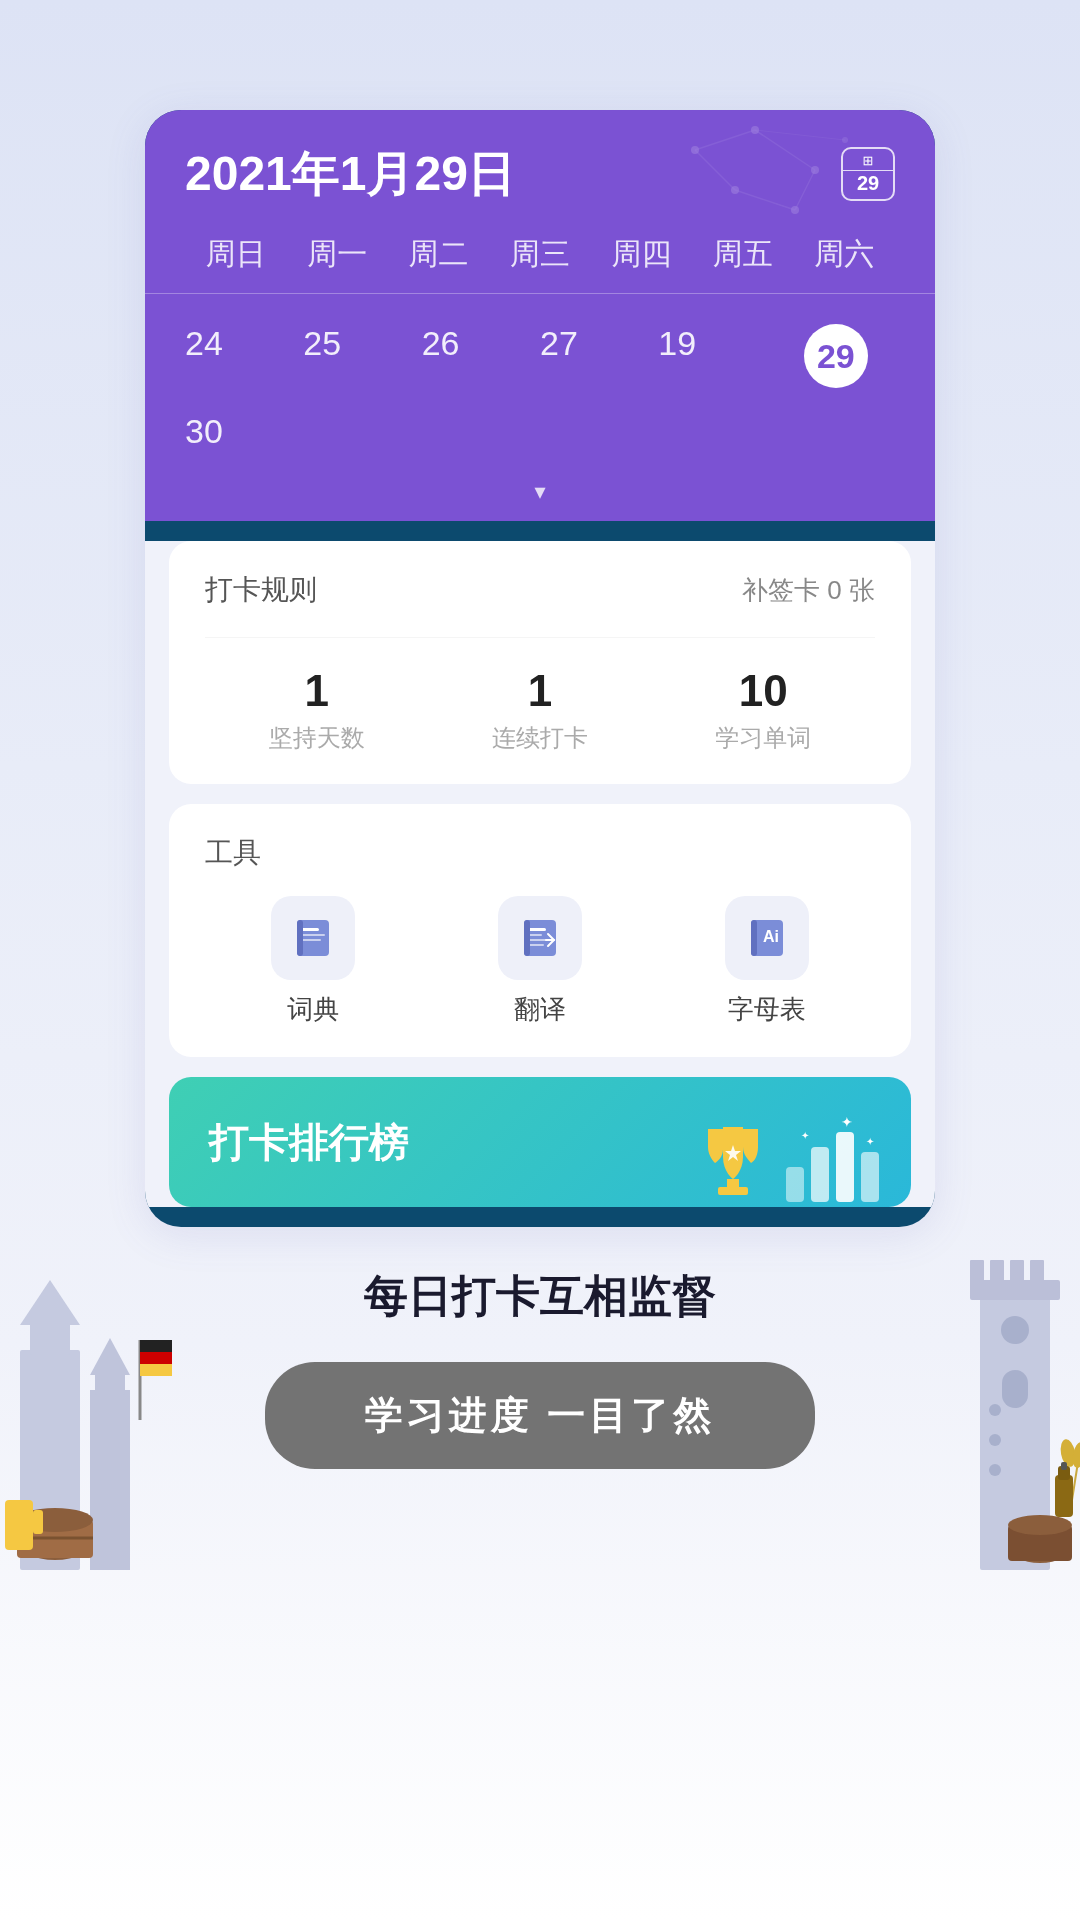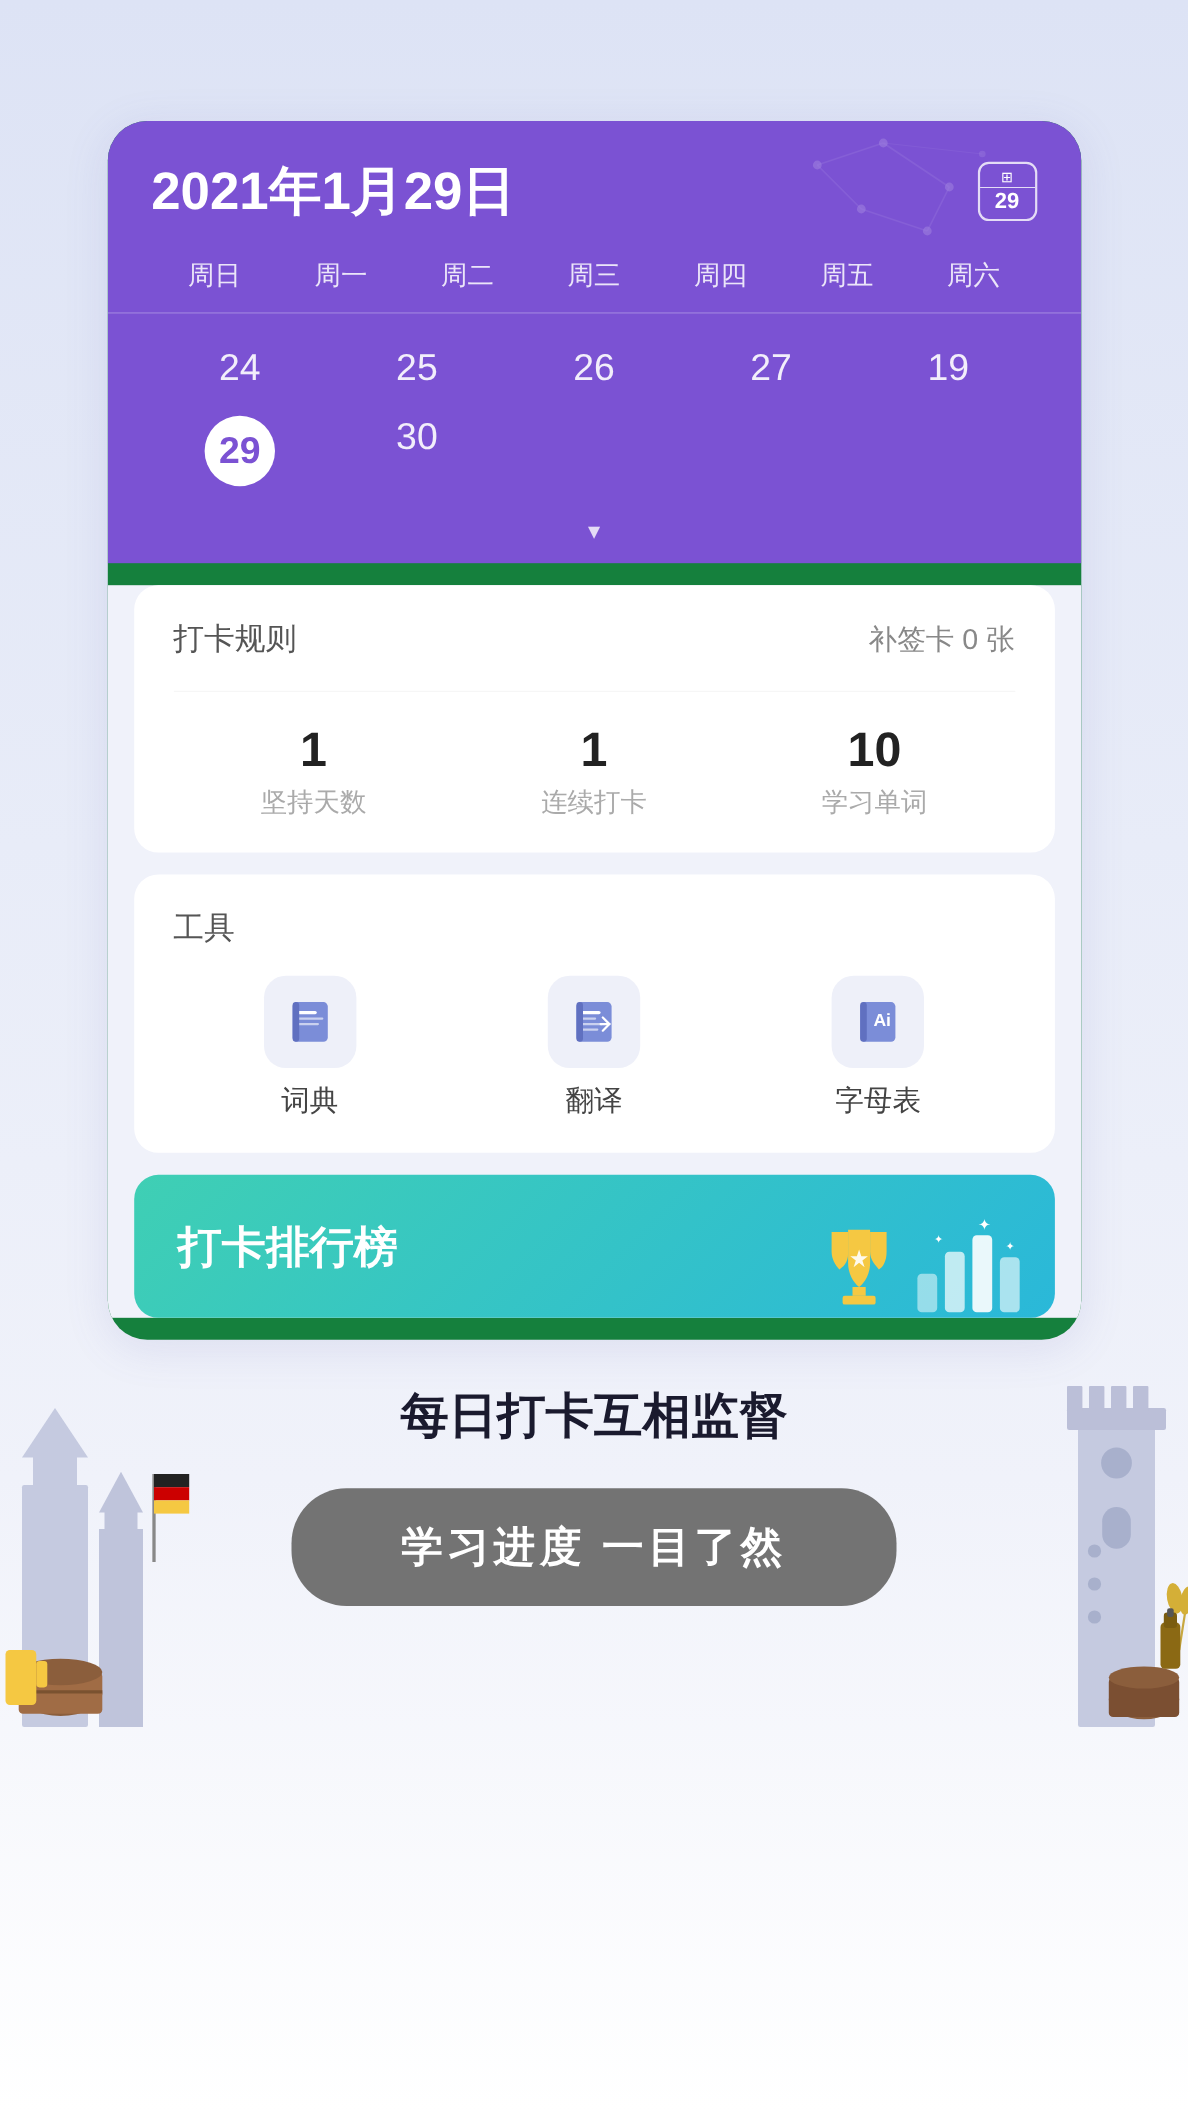--- a/index.html
+++ b/index.html
@@ -12,23 +12,23 @@
       font-family: 'PingFang SC', 'Microsoft YaHei', sans-serif;
       display: flex;
       flex-direction: column;
       align-items: center;
       position: relative;
       overflow: hidden;
     }
 
     
     .phone-card {
-      width: 885px;
+      width: 790px;
       margin-top: 110px;
-      background: #15803d;
+      background: #0c4a6e;
       border-radius: 36px;
       overflow: hidden;
       box-shadow: 0 8px 40px rgba(100,100,180,0.13);
       position: relative;
       z-index: 2;
     }
 
     
     .calendar-header {
       background: #7B52D3;
@@ -74,35 +74,35 @@
       line-height: 1.2;
     }
 
     .calendar-weekdays {
       display: grid;
       grid-template-columns: repeat(7, 1fr);
       text-align: center;
       margin-bottom: 10px;
     }
     .calendar-weekdays span {
-      font-size: 24px;
+      font-size: 30px;
       color: rgba(255,255,255,0.85);
       padding: 8px 0;
     }
 
     .calendar-divider {
       height: 1px;
       background: rgba(255,255,255,0.3);
       margin: 0 -40px;
     }
 
     .calendar-dates {
       display: grid;
-      grid-template-columns: repeat(5, 1fr);
-      text-align: center;
+      grid-template-columns: repeat(6, 1fr);
+      text-align: left;
       padding: 18px 0 8px 0;
     }
     .calendar-dates .date-cell {
       font-size: 34px;
       color: rgba(255,255,255,0.9);
       padding: 12px 0;
       cursor: pointer;
       position: relative;
     }
     .calendar-dates .date-cell.active {

